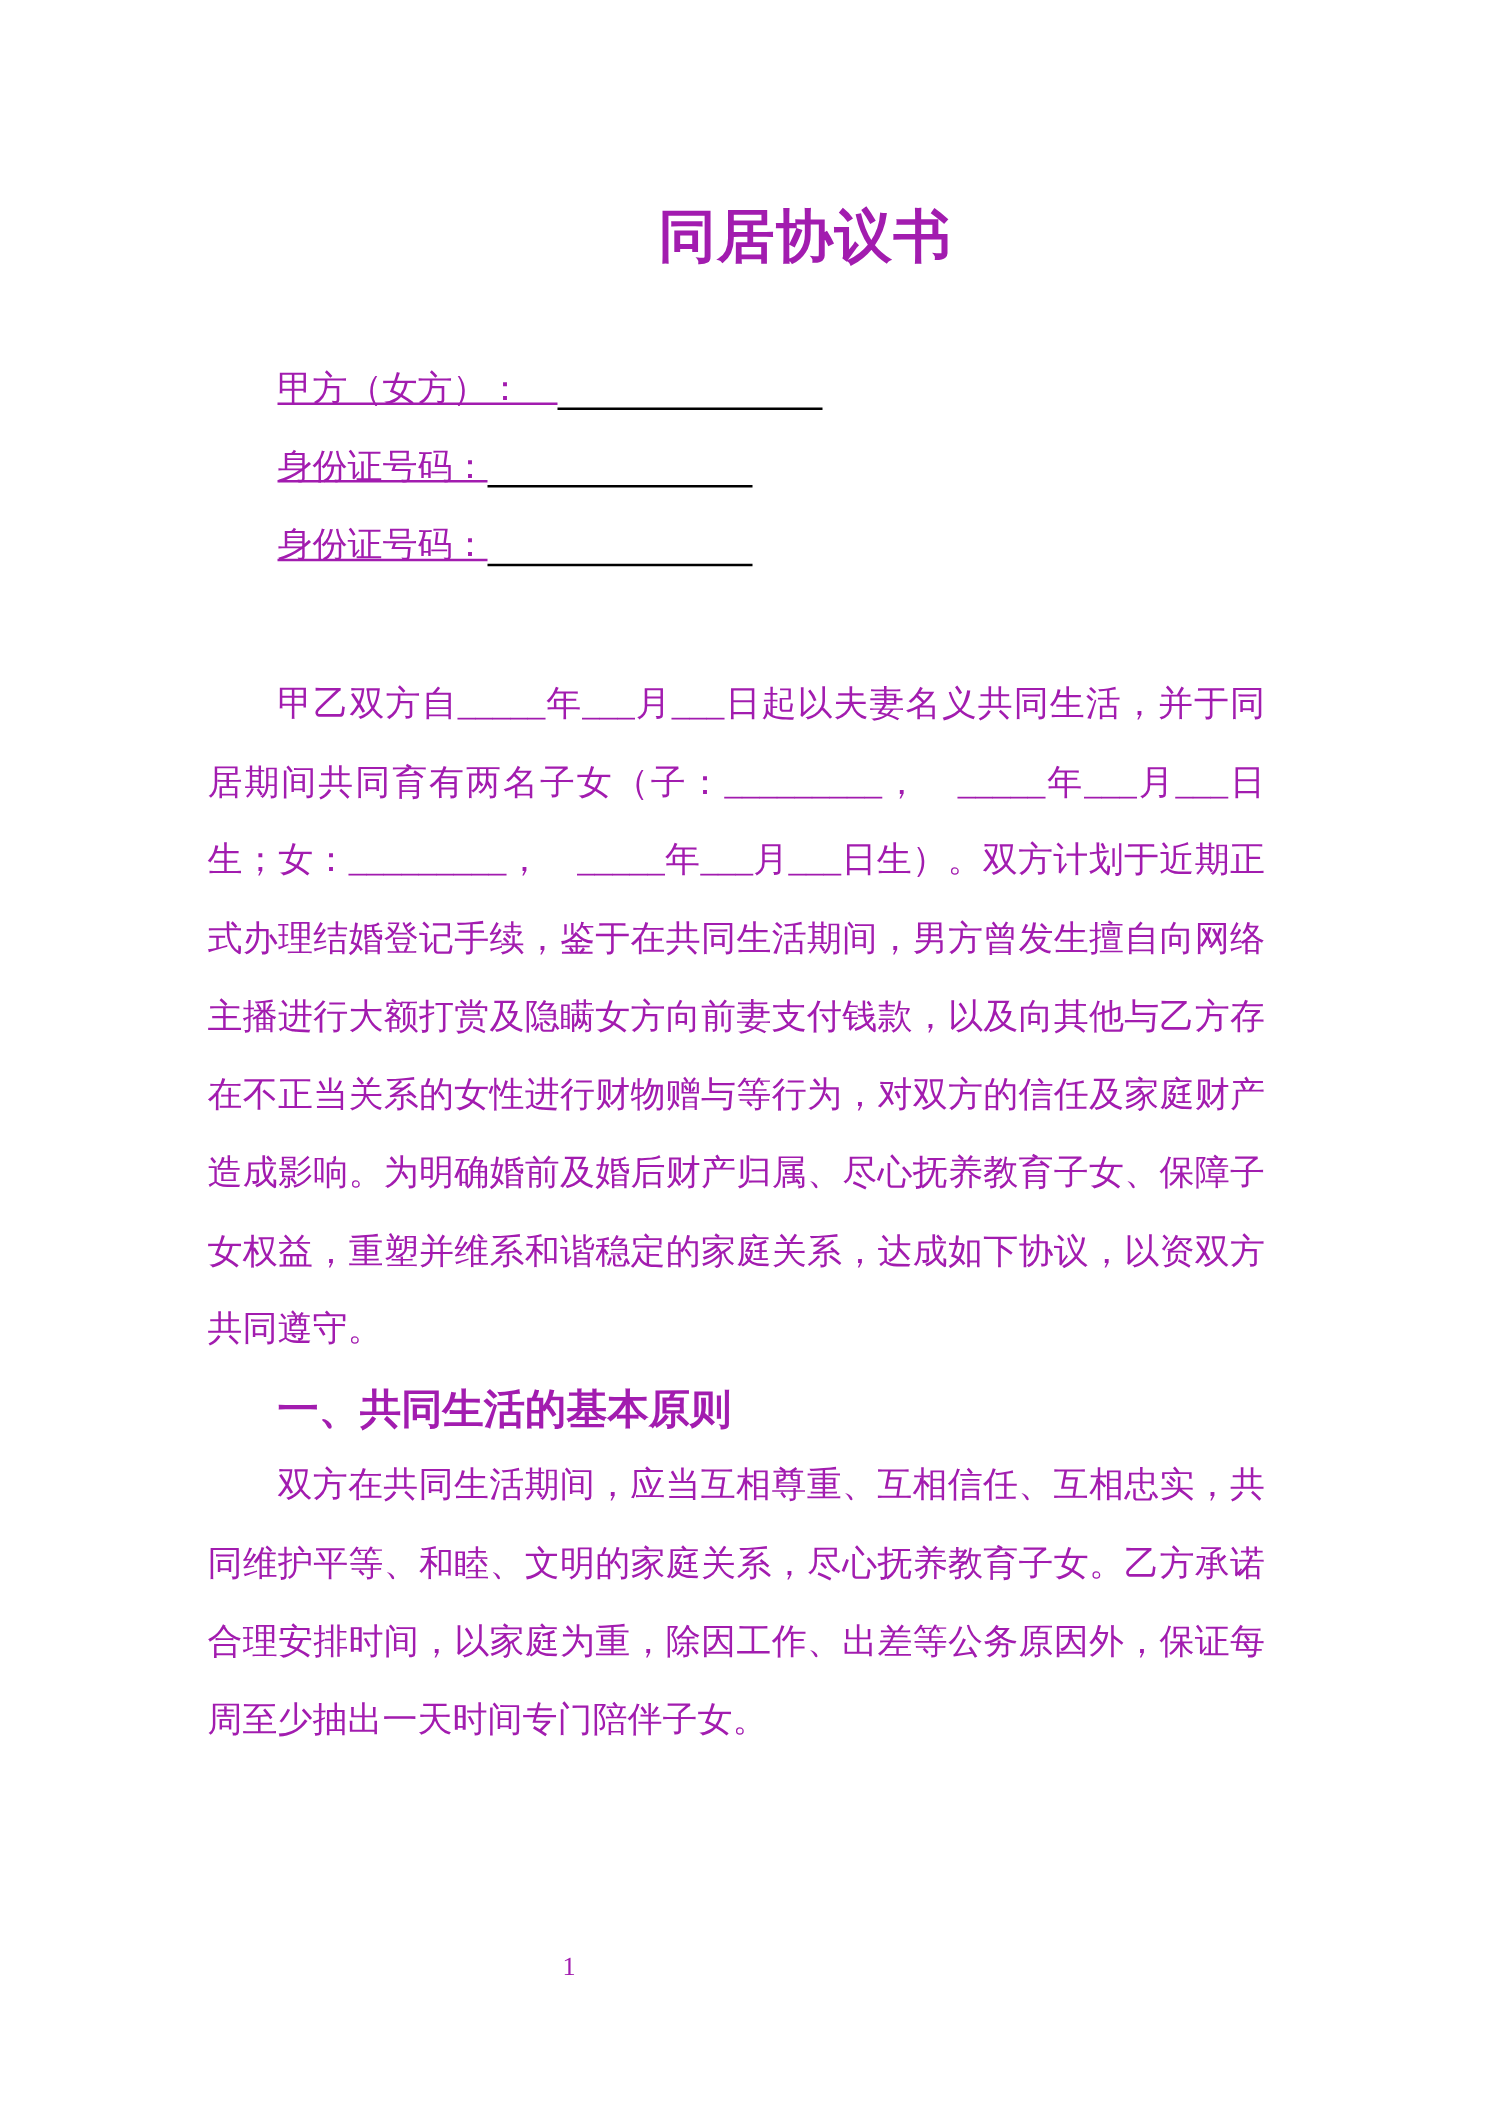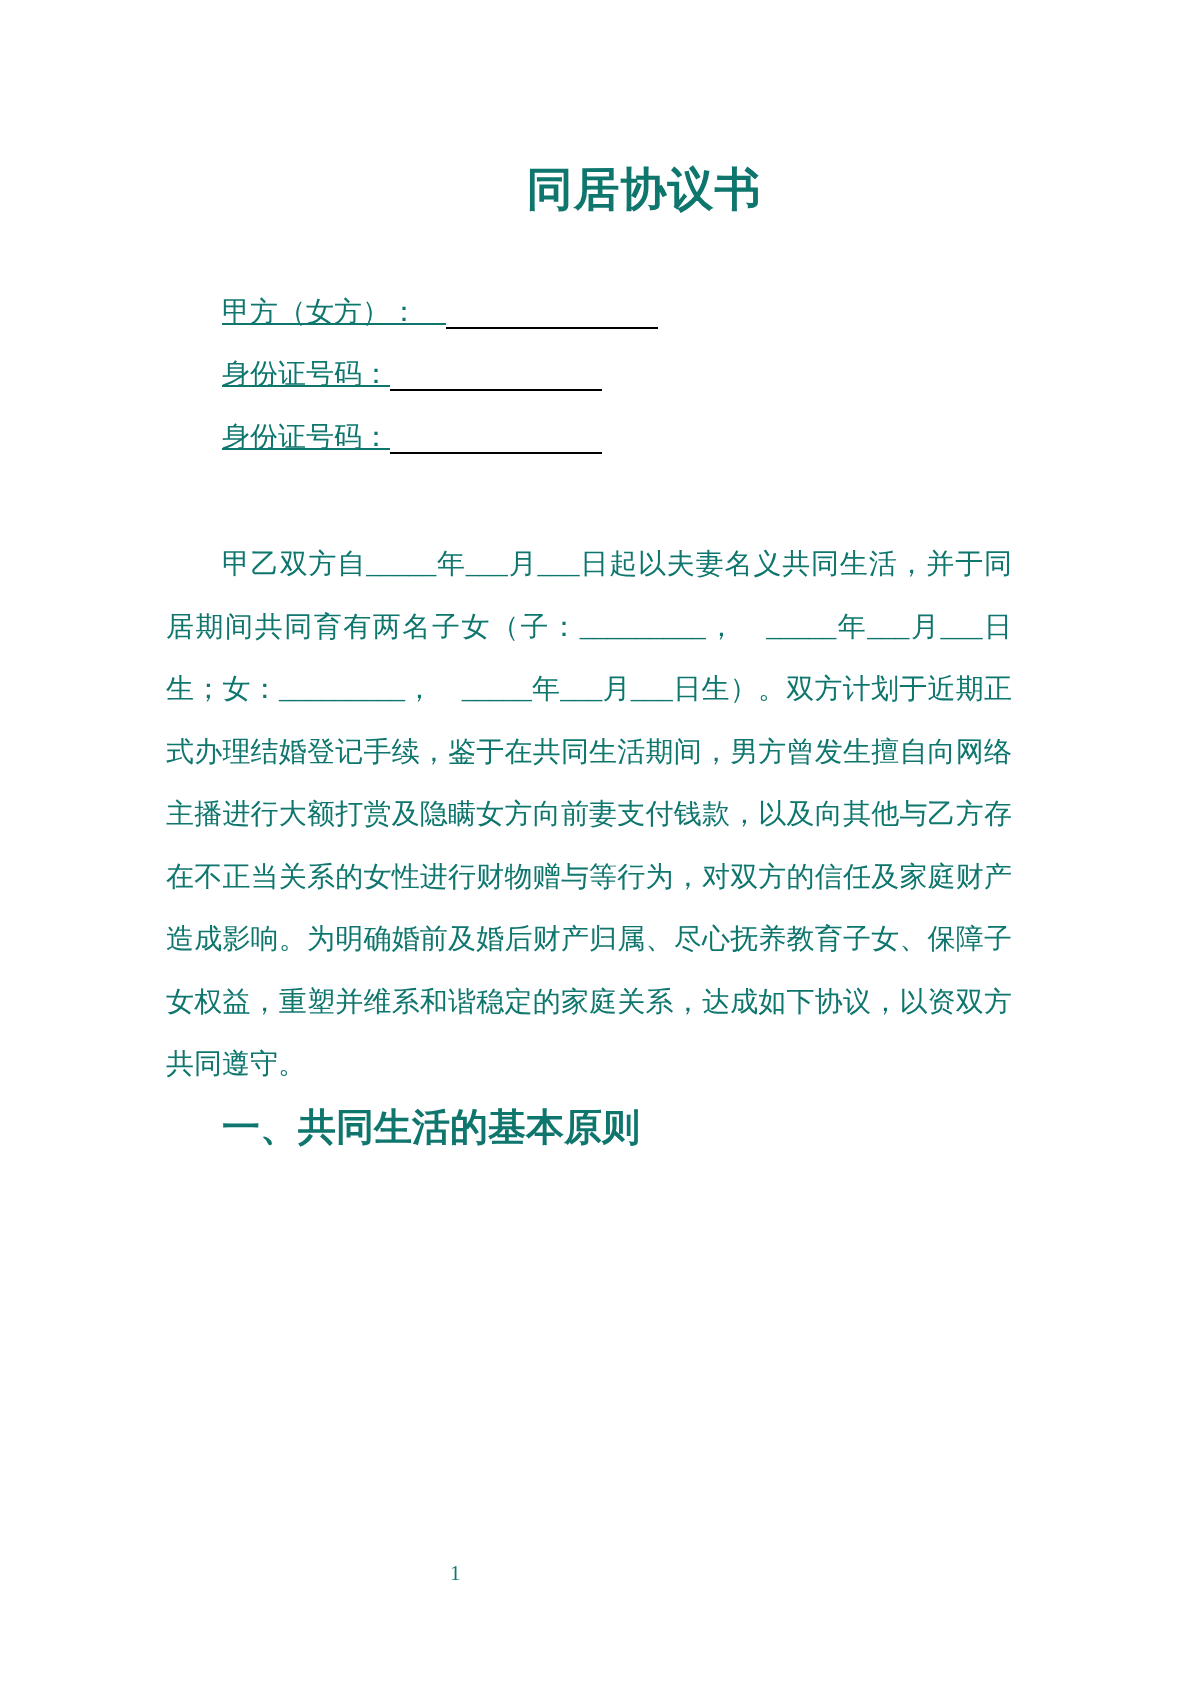--- a/index.html
+++ b/index.html
@@ -5,21 +5,21 @@
   html, body {
     margin: 0;
     padding: 0;
     background: #ffffff;
   }
   .page {
     position: relative;
     width: 1190px;
     height: 1659px;
     background: #ffffff;
-    color: #0f766e;
+    color: #a21caf;
     font-family: "Liberation Serif", "DejaVu Serif", serif;
     font-size: 28px;
     line-height: 62.5px;
     box-sizing: border-box;
     padding: 159px 178px 0 166px;
     overflow: hidden;
   }
   .doc-title {
     margin: 0;
     padding-left: 110px;           
@@ -52,21 +52,21 @@
     text-indent: 56px;
     text-align: justify;
     text-justify: inter-character;
   }
   .intro-para {
     margin-top: 65px;
   }
   .section-heading {
     margin: 0;
     font-family: "Liberation Sans", "DejaVu Sans", sans-serif;
-    font-size: 38px;
+    font-size: 33px;
     font-weight: bold;
     line-height: 62.5px;
     text-indent: 56px;
   }
   .page-number {
     position: absolute;
     left: 450px;
     top: 1558px;
     font-size: 21px;
     line-height: 30px;
@@ -84,17 +84,18 @@
 
   <div class="party-row"><span class="party-label">甲方（女方）：　</span><span class="blank-line"></span></div>
       <div class="party-row"><span class="party-label">身份证号码：</span><span class="blank-line"></span></div>
       <div class="party-row"><span class="party-label">身份证号码：</span><span class="blank-line"></span></div>
     </div>
 
   <p class="body-para intro-para">甲乙双方自_____年___月___日起以夫妻名义共同生活，并于同居期间共同育有两名子女（子：_________，　_____年___月___日生；女：_________，　_____年___月___日生）。双方计划于近期正式办理结婚登记手续，鉴于在共同生活期间，男方曾发生擅自向网络主播进行大额打赏及隐瞒女方向前妻支付钱款，以及向其他与乙方存在不正当关系的女性进行财物赠与等行为，对双方的信任及家庭财产造成影响。为明确婚前及婚后财产归属、尽心抚养教育子女、保障子女权益，重塑并维系和谐稳定的家庭关系，达成如下协议，以资双方共同遵守。</p>
 
   <h2 class="section-heading">一、共同生活的基本原则</h2>
 
+  <p class="body-para">双方在共同生活期间，应当互相尊重、互相信任、互相忠实，共同维护平等、和睦、文明的家庭关系，尽心抚养教育子女。乙方承诺合理安排时间，以家庭为重，除因工作、出差等公务原因外，保证每周至少抽出一天时间专门陪伴子女。</p>
 
 
   <div class="page-number">1</div>
 
 </div>
 
 </body></html>

